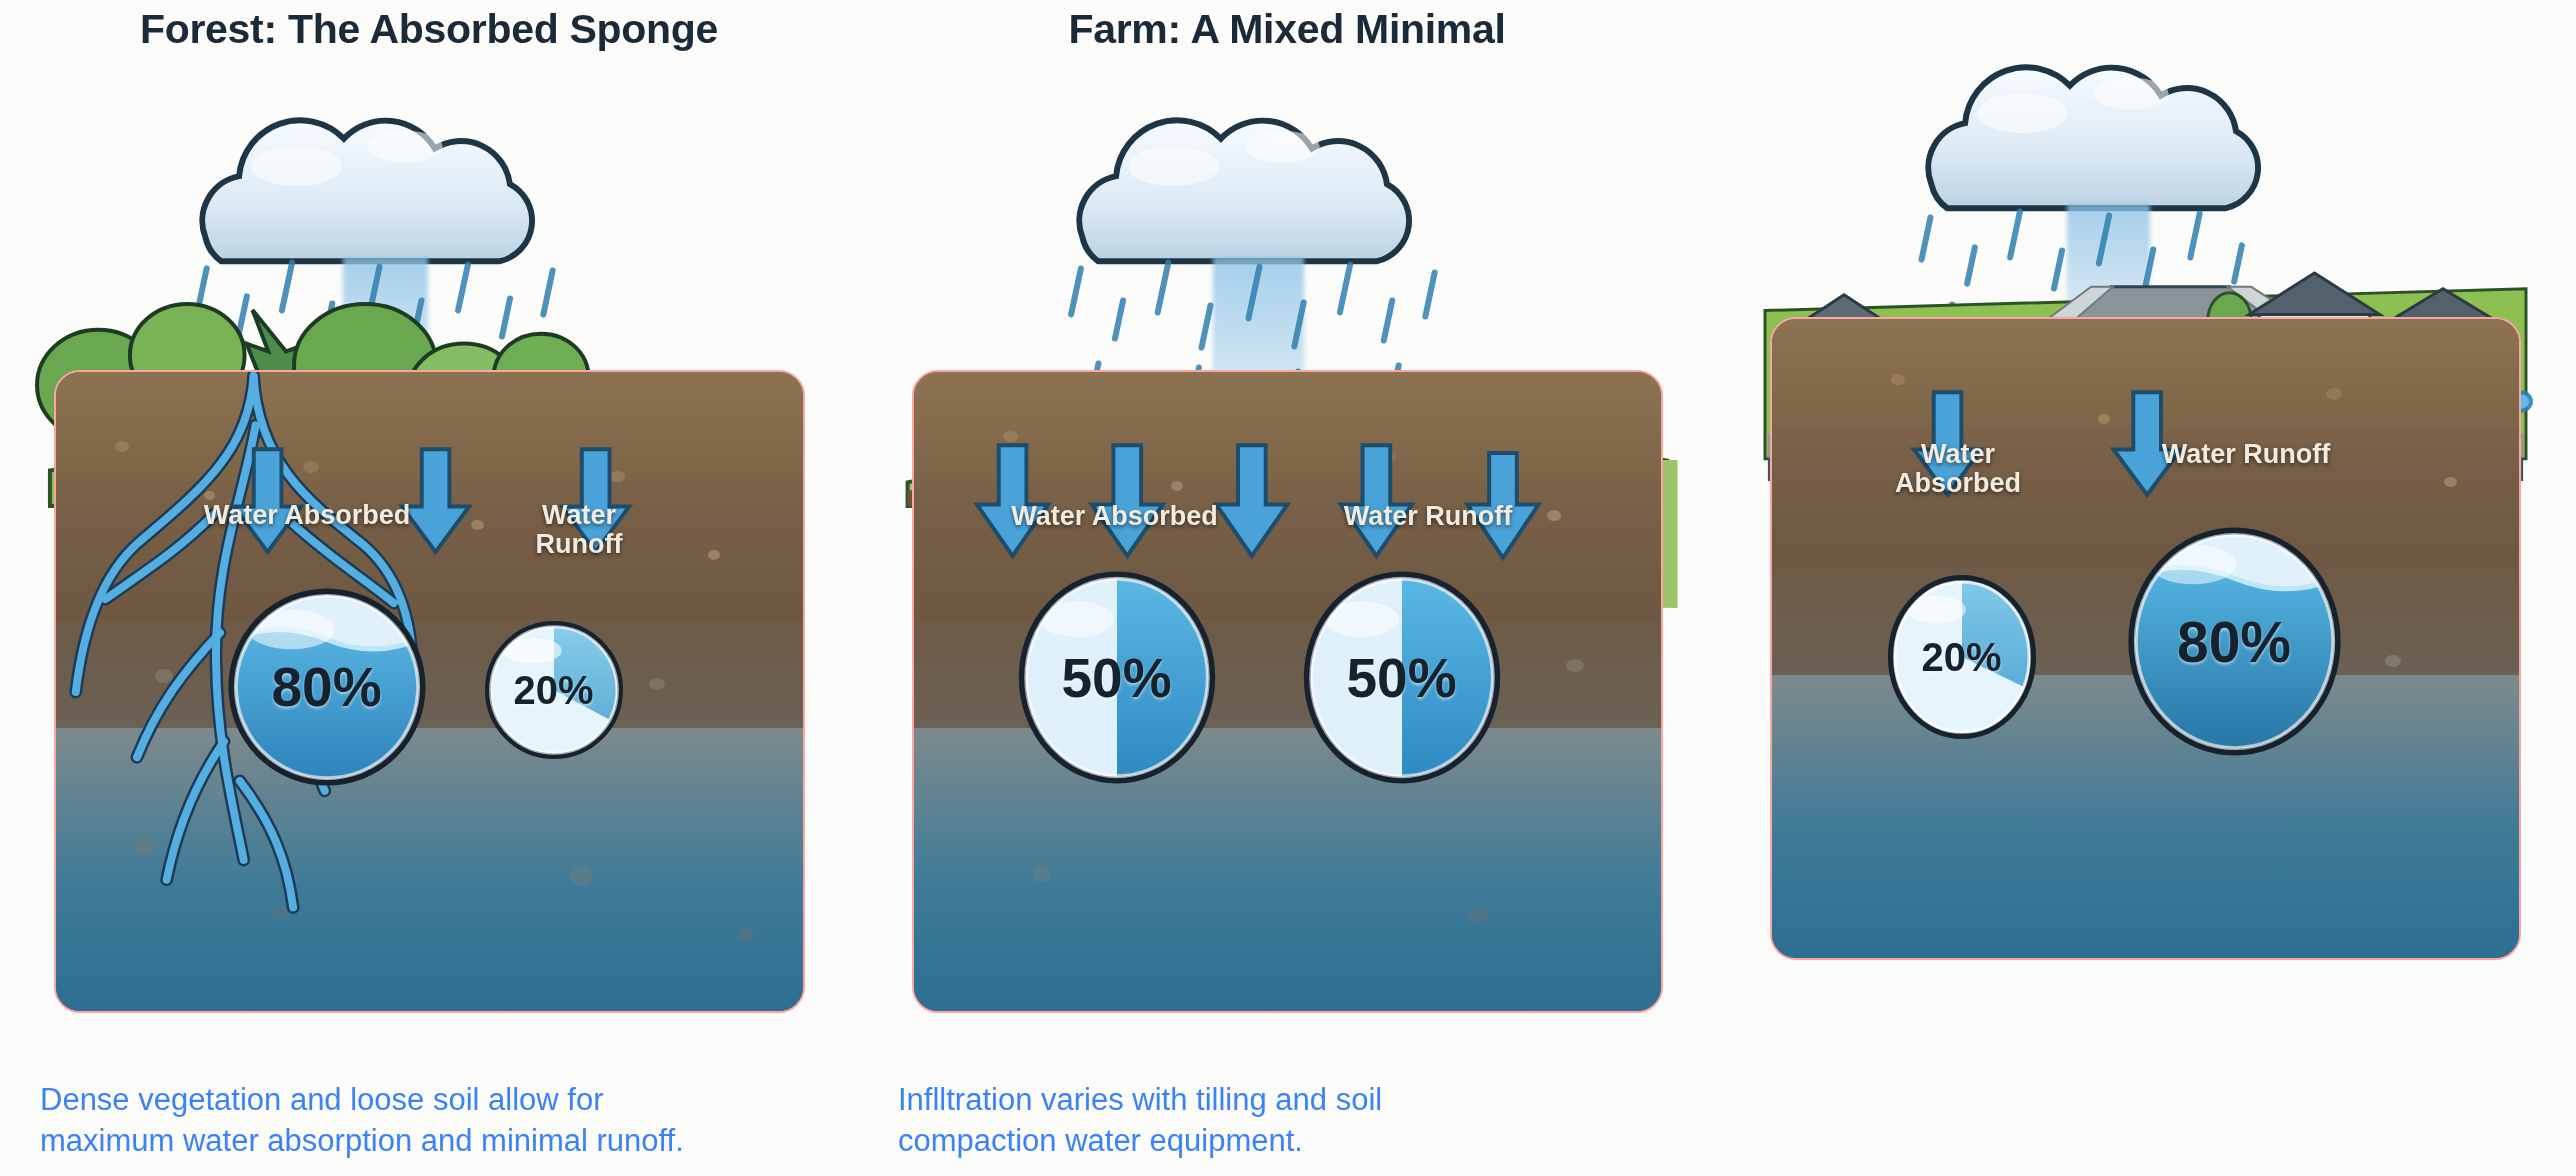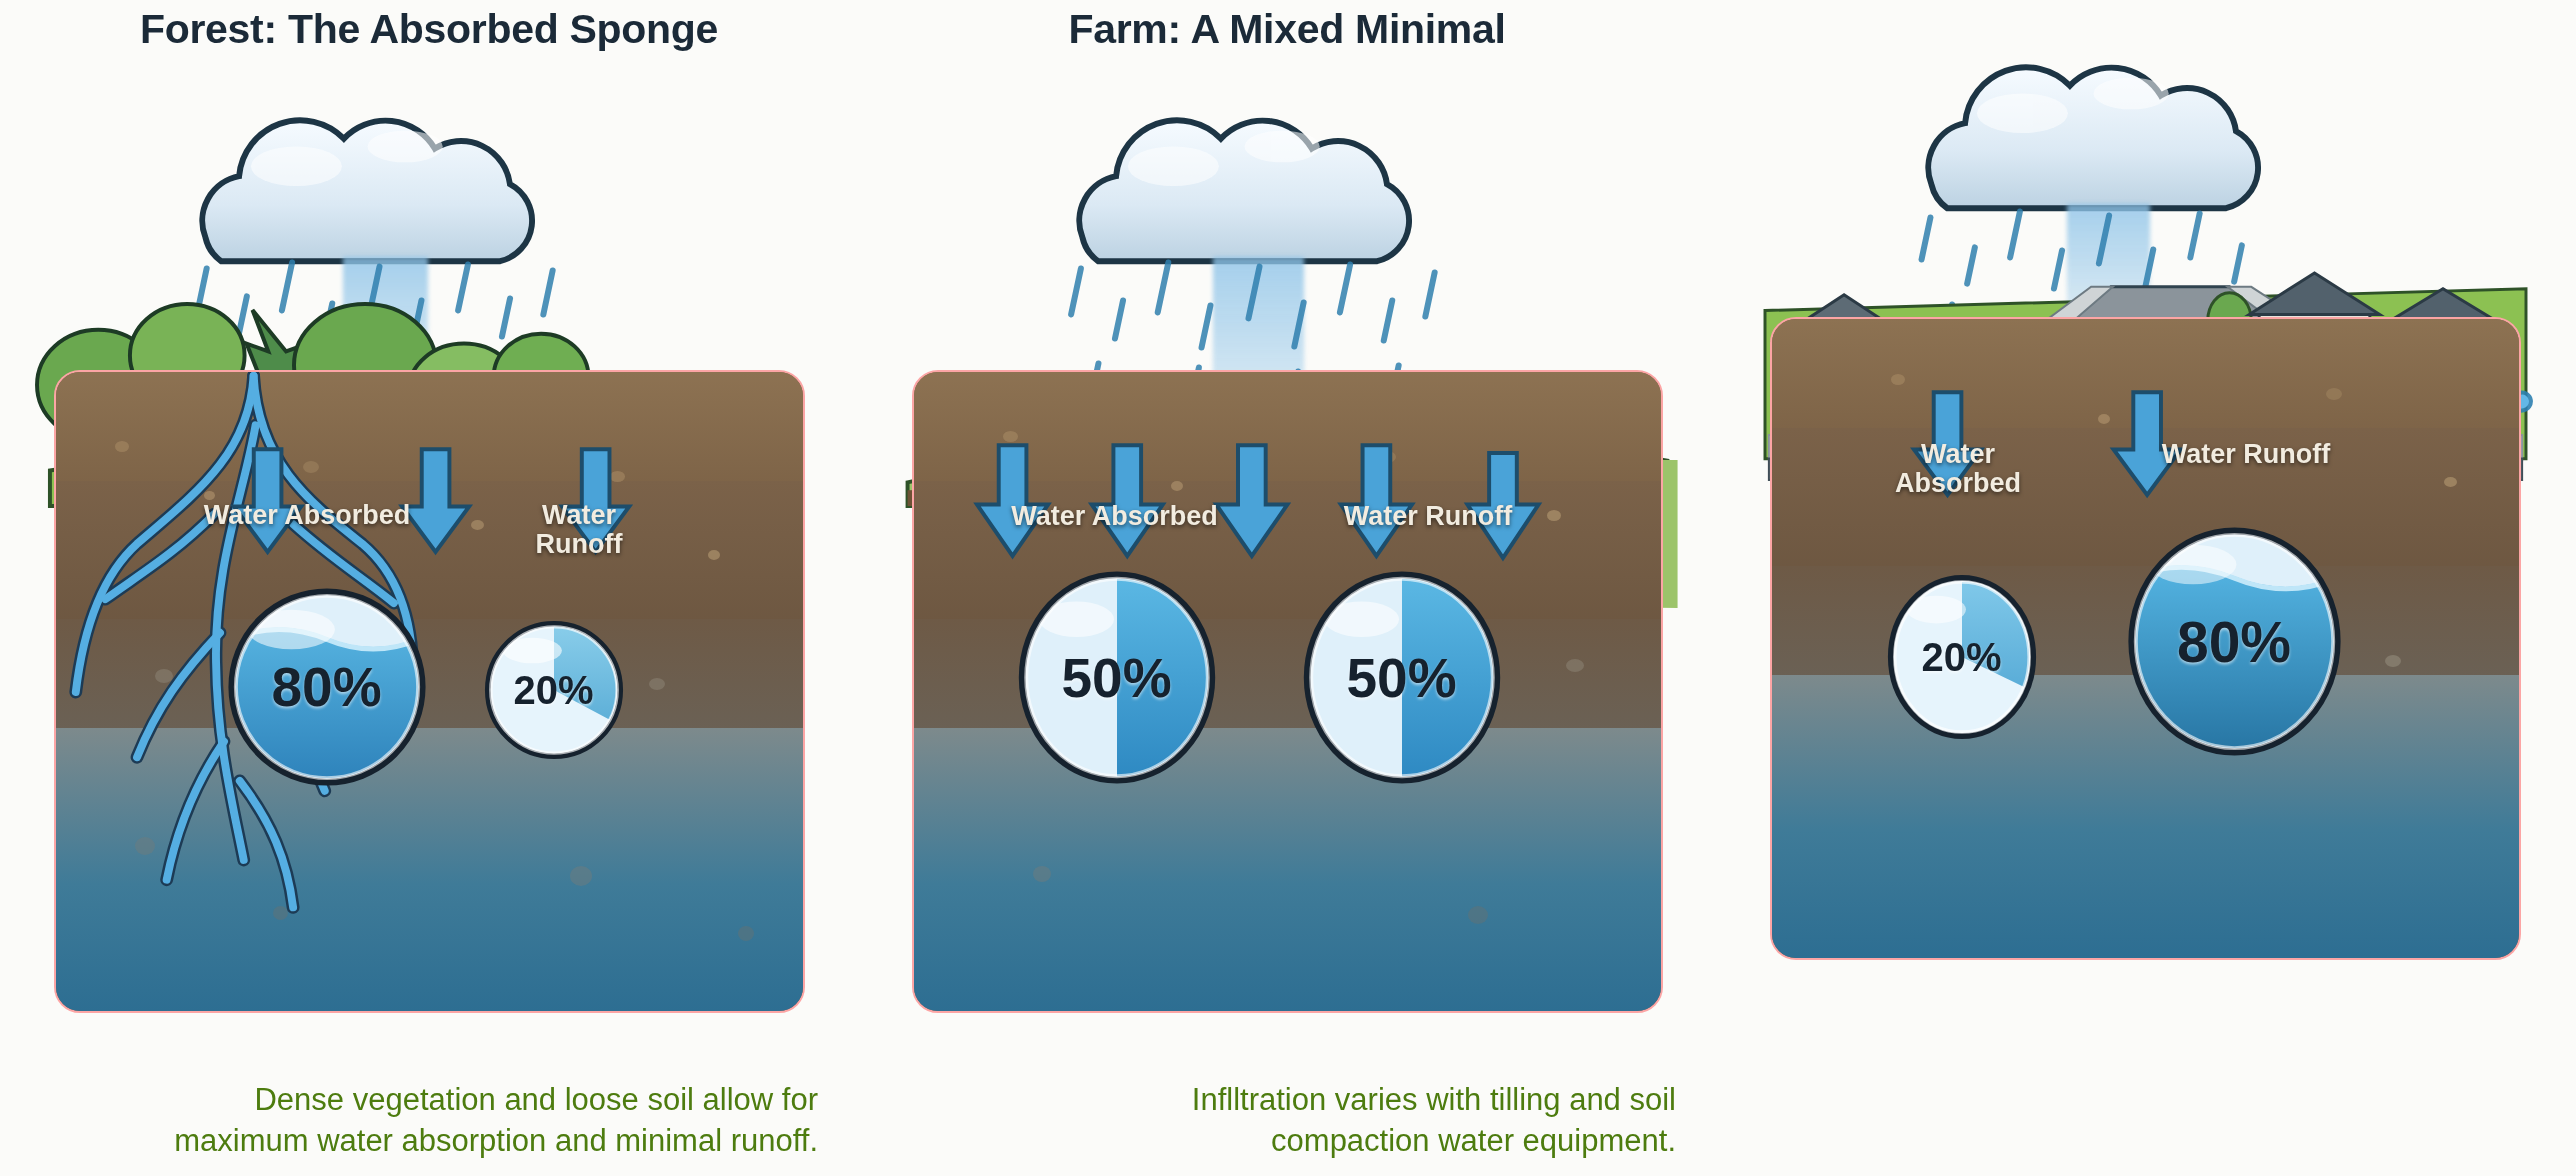--- a/index.html
+++ b/index.html
@@ -89,23 +89,23 @@
     position: absolute; inset: 0;
     display: flex; align-items: center; justify-content: center;
     font-weight: bold; color: #16222e;
     text-shadow: 0 2px 3px rgba(255,255,255,.55);
     pointer-events: none;
   }
 
   
   .caption {
     position: absolute; bottom: 14px; left: 0; right: 0;
-    text-align: right;
+    text-align: left;
     font-size: 31px; line-height: 1.32;
-    color: #4d7c0f;
+    color: #3b82f6;
     padding: 0 40px;
     white-space: pre-line;
   }
 
   svg { display: block; overflow: visible; }
 </style>
 </head>
 <body>
 
 <div class="board">

